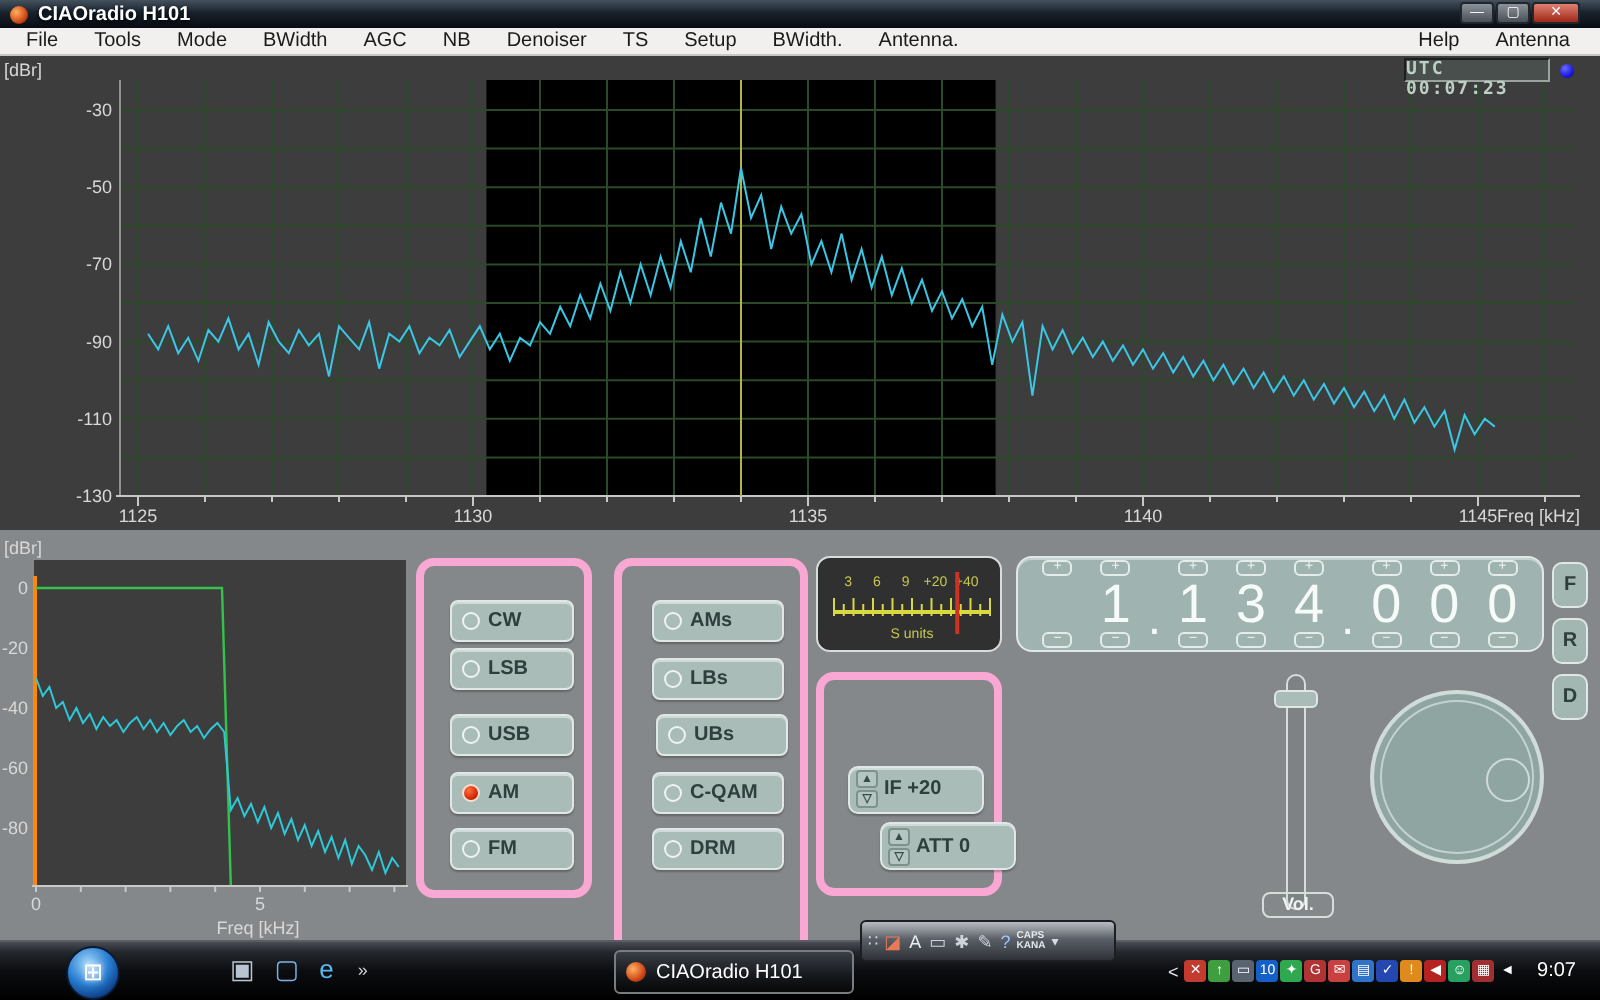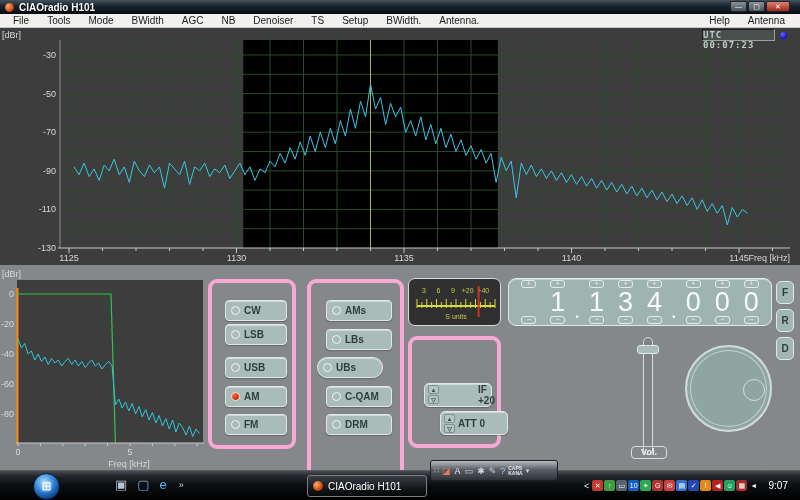--- a/index.html
+++ b/index.html
@@ -284,21 +284,21 @@
       </div>
     <div class="grp-panel" style="left:307px;top:14px;width:97px;height:218px;" id="mode-group-2">
         <div class="mode-btn" style="left: 15px; top: 17px; width: 66px;">
           <span class="mode-led"></span>
           <span>AMs</span>
         </div>
         <div class="mode-btn" style="left: 15px; top: 45.5px; width: 66px;">
           <span class="mode-led"></span>
           <span>LBs</span>
         </div>
-        <div class="mode-btn" style="left: 6px; top: 74px; width: 66px; border-radius: 10px;">
+        <div class="mode-btn" style="left: 17px; top: 74px; width: 66px;">
           <span class="mode-led"></span>
           <span>UBs</span>
         </div>
         <div class="mode-btn" style="left: 15px; top: 102.5px; width: 66px;">
           <span class="mode-led"></span>
           <span>C-QAM</span>
         </div>
         <div class="mode-btn" style="left: 15px; top: 131px; width: 66px;">
           <span class="mode-led"></span>
           <span>DRM</span>
@@ -379,21 +379,21 @@
           <div class="pm-btn">−</div>
         </div>
       </div>
     <div id="frd">
         <div class="frd" style="top: 16px;">F</div>
         <div class="frd" style="top: 44px;">R</div>
         <div class="frd" style="top: 72px;">D</div>
       </div>
 
     <div class="grp-panel" style="left:408px;top:71px;width:93px;height:112px;" id="ctrl-group-1">
-        <div class="ctl-btn" style="left: 12px; top: 42.5px; gap: 36px;">
+        <div class="ctl-btn" style="left: 12px; top: 42.5px;">
           <span class="spin">
             <span>▲</span>
             <span>▽</span>
           </span>
           <span>IF +20</span>
         </div>
         <div class="ctl-btn" style="left: 12px; top: 71px; margin-left: 16px;">
           <span class="spin">
             <span>▲</span>
             <span>▽</span>

